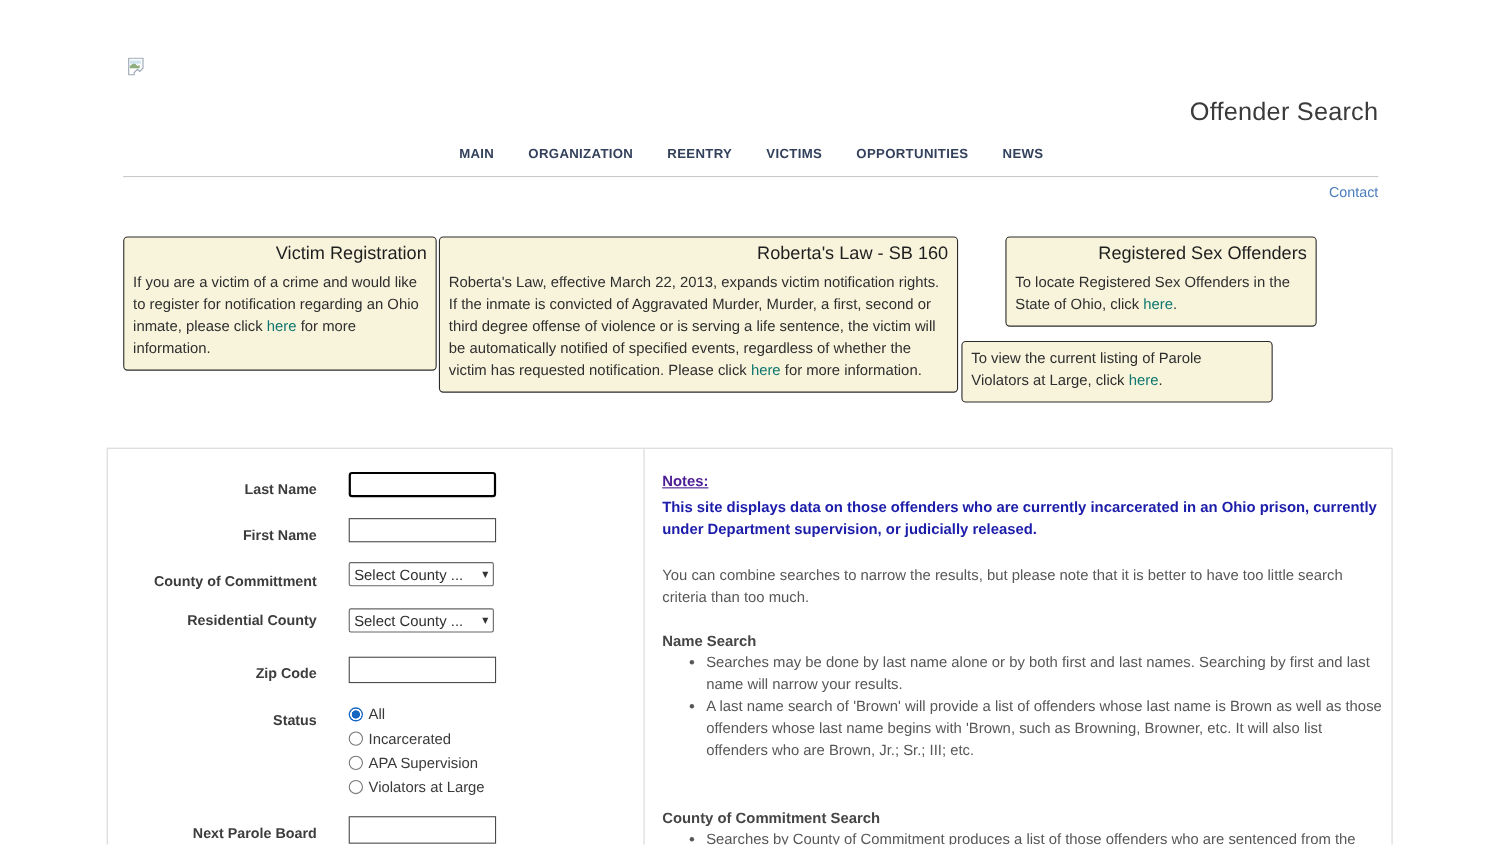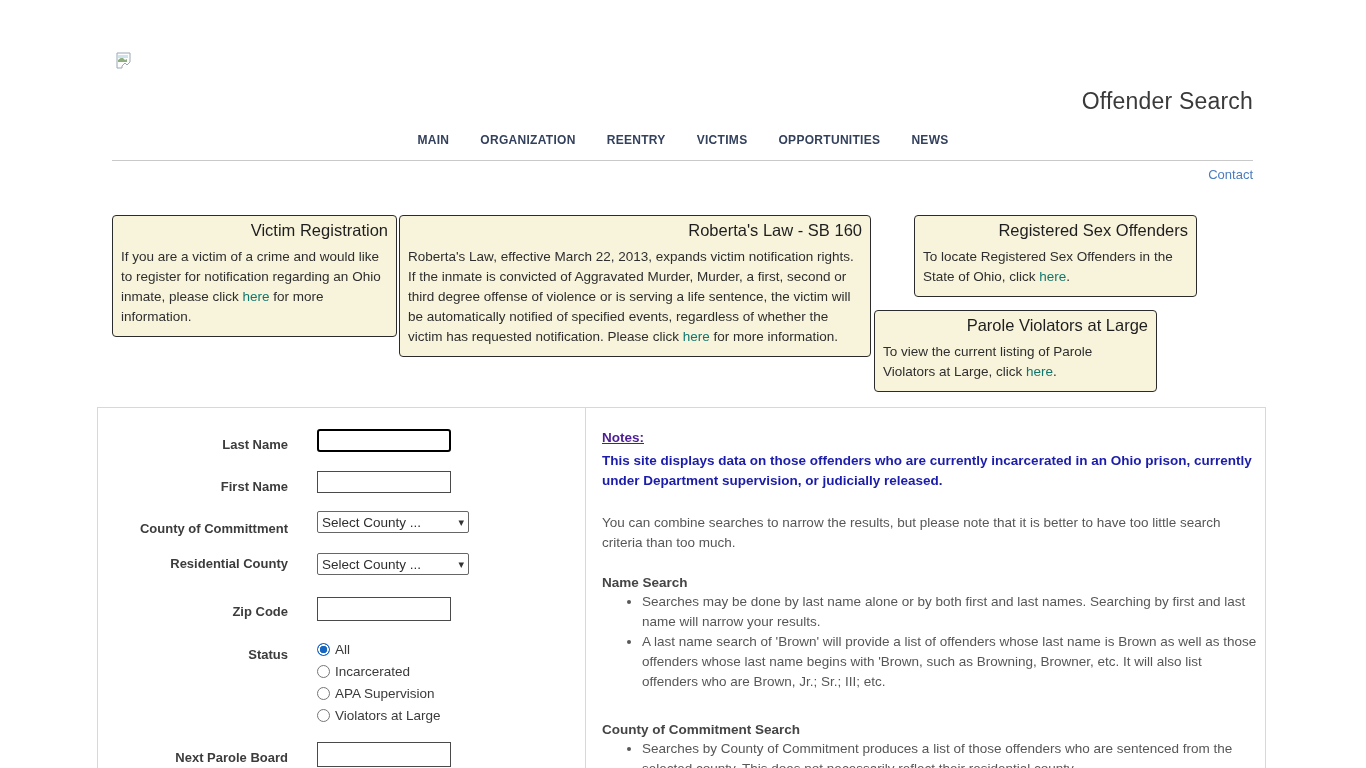--- a/index.html
+++ b/index.html
@@ -28,36 +28,36 @@
   
   .panel { position:absolute; left:97px; top:407px; width:1169px; height:380px; background:#fff; border:1px solid #d8d8d8; }
   .form-col { position:absolute; left:0; top:0; width:488px; height:100%; border-right:1px solid #d8d8d8; }
   .flabel { position:absolute; left:0; width:190px; text-align:right; font-size:13px; font-weight:bold; color:#3c3c3c; line-height:16px; }
   .l1{top:29px} .l2{top:71px} .l3{top:113px} .l4{top:148px} .l5{top:196px} .l6{top:239px} .l7{top:342px}
   .ftext { position:absolute; left:219px; width:134px; height:22px; border:1px solid #4a4a4a; background:#fff; font-family:inherit; font-size:13px; padding:0 4px; }
   .in1 { top:21px; border:2px solid #000; border-radius:3px; height:23px; }
   .in2 { top:63px; }
   .in3 { top:189px; height:24px; }
   .in4 { top:334px; height:25px; width:134px; }
-  .select-wrap { position:absolute; left:219px; width:152px; height:22px; }
+  .select-wrap { position:absolute; left:219px; width:132px; height:22px; }
   .s1 { top:103px; } .s2 { top:145px; }
   .select-wrap select { width:100%; height:100%; border:1px solid #666; background:#fff; font-family:inherit; font-size:13.5px; color:#2e2e2e; appearance:none; -webkit-appearance:none; padding:0 18px 0 4px; border-radius:2px; }
   .chev { position:absolute; right:5px; top:50%; transform:translateY(-50%); font-size:11px; color:#333; pointer-events:none; }
   .radios { position:absolute; left:219px; top:230px; }
   .radio-row { display:flex; align-items:center; height:22px; font-size:13.5px; color:#3a3a3a; cursor:pointer; }
   .radio { width:13px; height:13px; border-radius:50%; border:1px solid #767676; background:#fff; margin-right:5px; flex:none; }
   .radio.selected { border:none; background:radial-gradient(circle, #1766c2 0 3.5px, #ffffff 4px 5px, #1766c2 5.5px); }
 
   
   .notes-col { position:absolute; left:504px; top:22px; width:655px; }
   .notes-h { font-size:13.5px; font-weight:bold; color:#4c1d95; text-decoration:underline; }
   .note-blue { margin-top:6px; font-size:13.5px; font-weight:bold; color:#1c1caa; line-height:20px; }
   .note-gray { margin-top:22px; font-size:13.5px; color:#575757; line-height:20px; }
   .sec-h { margin-top:22px; font-size:13.5px; font-weight:bold; color:#454545; }
-  .sec-h.county { margin-top:30px; }
+  .sec-h.county { margin-top:44px; }
   .notes-col ul { margin-top:2px; padding-left:40px; }
   .notes-col li { font-size:13.5px; color:#575757; line-height:20px; }
 </style>
 </head>
 <body>
 
 <div class="page">
 
   <span class="broken-img">
     <svg width="18" height="18" viewBox="0 0 18 18">
@@ -89,21 +89,20 @@
     <div class="info-title">Roberta's Law - SB 160</div>
     <p class="info-text"><span>Roberta's Law, effective March 22, 2013, expands victim notification rights. If the inmate is convicted of Aggravated Murder, Murder, a first, second or third degree offense of violence or is serving a life sentence, the victim will be automatically notified of specified events, regardless of whether the victim has requested notification. Please click </span><a class="here">here</a><span> for more information.</span></p>
   </div>
 
   <div class="info-box box3">
     <div class="info-title">Registered Sex Offenders</div>
     <p class="info-text"><span>To locate Registered Sex Offenders in the State of Ohio, click </span><a class="here">here</a><span>.</span></p>
   </div>
 
   <div class="info-box box4">
-    <div class="info-title">Parole Violators at Large</div>
     <p class="info-text"><span>To view the current listing of Parole Violators at Large, click </span><a class="here">here</a><span>.</span></p>
   </div>
 
   <div class="panel">
 
     <div class="form-col">
       <label class="flabel l1">Last Name</label>
       <input class="ftext in1" value="" style="">
 
       <label class="flabel l2">First Name</label>

